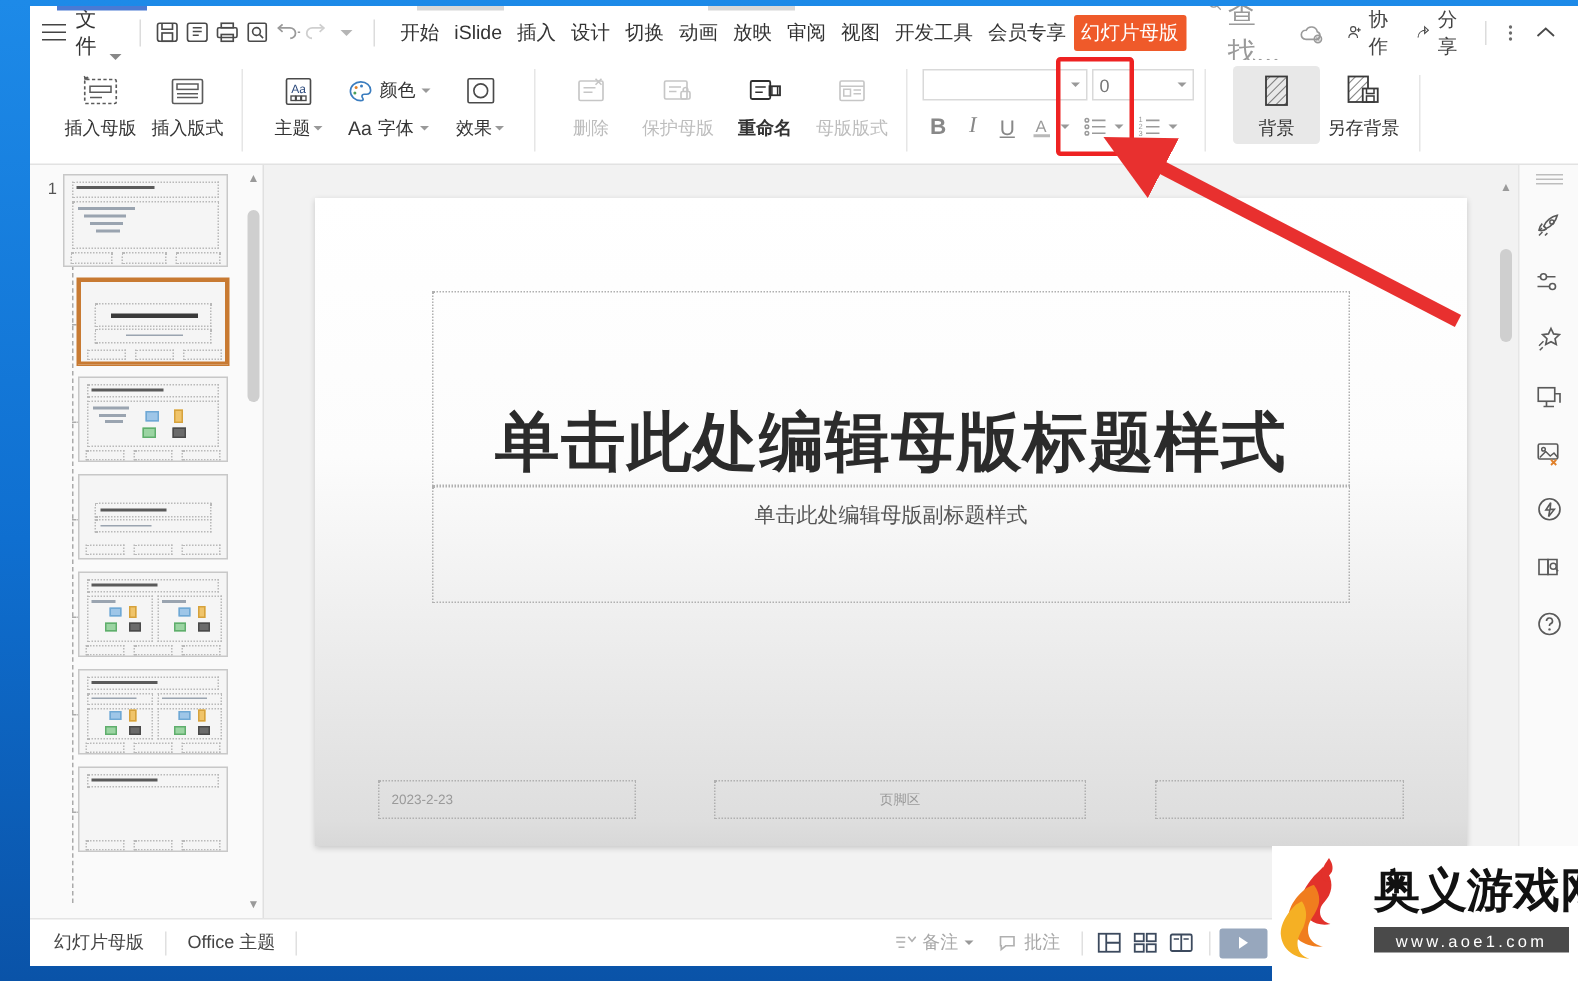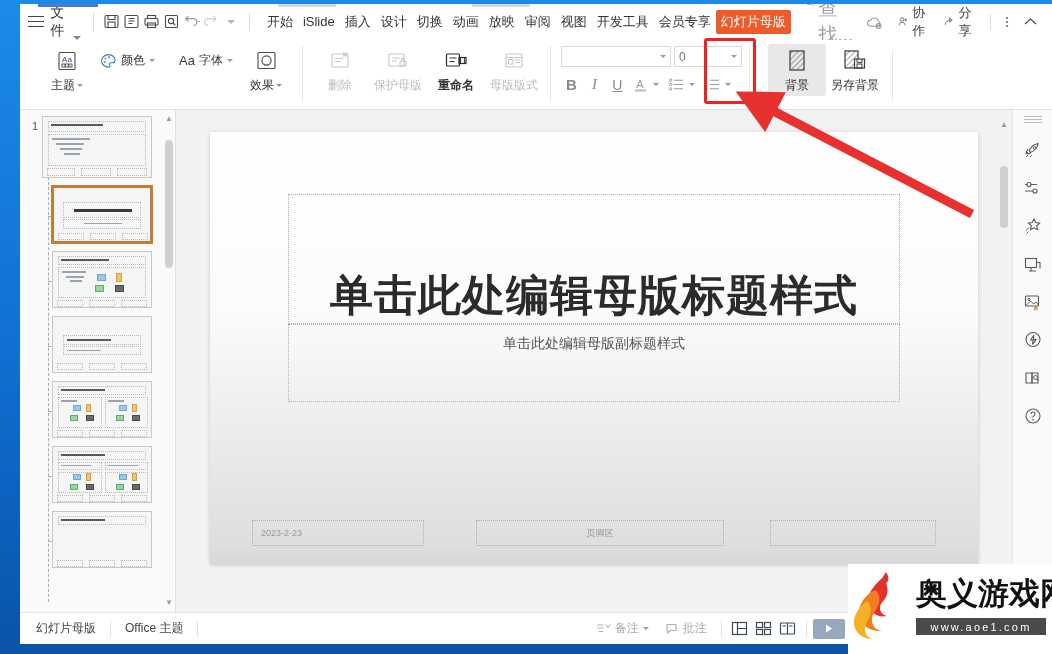--- a/index.html
+++ b/index.html
@@ -67,21 +67,21 @@
   .rgroup.nosep:after{ display:none; }
   .bigbtn {
     width:58px; display:flex; flex-direction:column; align-items:center; gap:3px;
     padding:4px 2px 2px; cursor:pointer; border-radius:3px;
   }
   .bigbtn .glyph { height:26px; display:flex; align-items:center; justify-content:center; }
   .bigbtn .lbl { font-size:12px; color:#333; white-space:nowrap; display:flex; align-items:center; gap:2px;}
   .bigbtn.disabled .lbl { color:#bdbdbd; }
   .bigbtn.bold .lbl { font-weight:bold; }
   .bigbtn.sel { background:#e8e8e8; }
-  .small-col { display:flex; flex-direction:row; gap:16px; padding-top:6px; }
+  .small-col { display:flex; flex-direction:column; gap:4px; padding-top:6px; }
   .smallbtn { display:flex; align-items:center; gap:4px; font-size:12px; color:#333; padding:2px 4px; cursor:pointer; white-space:nowrap;}
   
   .fmtgroup { display:flex; flex-direction:column; padding:6px 8px 0 10px; position:relative; min-width:180px;}
   .fmtgroup:after{ content:""; position:absolute; right:0; top:6px; bottom:8px; width:1px; background:#e6e6e6; }
   .fmt-row1 { display:flex; gap:3px; }
   .fontbox { width:110px; height:21px; border:1px solid #d9d9d9; background:#fff; display:flex; align-items:center; justify-content:flex-end; padding-right:4px;}
   .sizebox { width:68px; height:21px; border:1px solid #d9d9d9; background:#fff; display:flex; align-items:center; justify-content:space-between; padding:0 4px; color:#777; font-size:12px;}
   .fmt-row2 { display:flex; align-items:center; gap:2px; margin-top:7px; }
   .fbtn { width:21px;height:21px;display:flex;align-items:center;justify-content:center;color:#888;font-size:14px;cursor:pointer;}
   .mini-caret { width:0;height:0;border-left:3px solid transparent;border-right:3px solid transparent;border-top:3.5px solid #999; }
@@ -288,20 +288,43 @@
       <div class="item">
         <svg width="15" height="12" viewBox="0 0 15 12">
             <path d="M2 8l5.5-5 5.5 5" fill="none" stroke="#4a4a4a" stroke-width="1.2"></path>
           </svg>
       </div>
     </div>
   </div>
 
   <div class="ribbon">
 
+    <div class="rgroup">
+      <div class="bigbtn">
+        <span class="glyph">
+          <svg width="30" height="24" viewBox="0 0 30 24">
+              <rect x="4.5" y="4" width="21" height="16" rx="1" fill="none" stroke="#5b5b5b" stroke-width="1.1" stroke-dasharray="2.2 1.6"></rect>
+              <rect x="8" y="8.5" width="14" height="4" fill="none" stroke="#5b5b5b" stroke-width="1"></rect>
+              <path d="M6 3.8l-2-2M4.4 4.2l2-2M4 3h3" stroke="#5b5b5b" stroke-width=".9"></path>
+              <path d="M8 16h8" stroke="#5b5b5b" stroke-width="1"></path>
+            </svg>
+        </span>
+        <span class="lbl">插入母版</span>
+      </div>
+      <div class="bigbtn">
+        <span class="glyph">
+          <svg width="30" height="24" viewBox="0 0 30 24">
+              <rect x="5" y="4" width="20" height="16" rx="1" fill="none" stroke="#5b5b5b" stroke-width="1.1"></rect>
+              <rect x="8" y="7" width="14" height="3.6" fill="none" stroke="#5b5b5b" stroke-width="1"></rect>
+              <path d="M8 13.5h14M8 16h14" stroke="#5b5b5b" stroke-width="1"></path>
+            </svg>
+        </span>
+        <span class="lbl">插入版式</span>
+      </div>
+    </div>
 
     <div class="rgroup">
       <div class="bigbtn">
         <span class="glyph">
           <svg width="28" height="24" viewBox="0 0 28 24">
               <rect x="6" y="3.5" width="16" height="17" rx="1" fill="none" stroke="#4a4a4a" stroke-width="1.1"></rect>
               <text x="14" y="13" font-size="8" text-anchor="middle" fill="#2c4a7c" font-family="Liberation Sans">Aa</text>
               <rect x="9" y="15" width="3" height="3" fill="none" stroke="#4a4a4a" stroke-width=".9"></rect>
               <rect x="12.5" y="15" width="3" height="3" fill="none" stroke="#4a4a4a" stroke-width=".9"></rect>
               <rect x="16" y="15" width="3" height="3" fill="none" stroke="#4a4a4a" stroke-width=".9"></rect>

